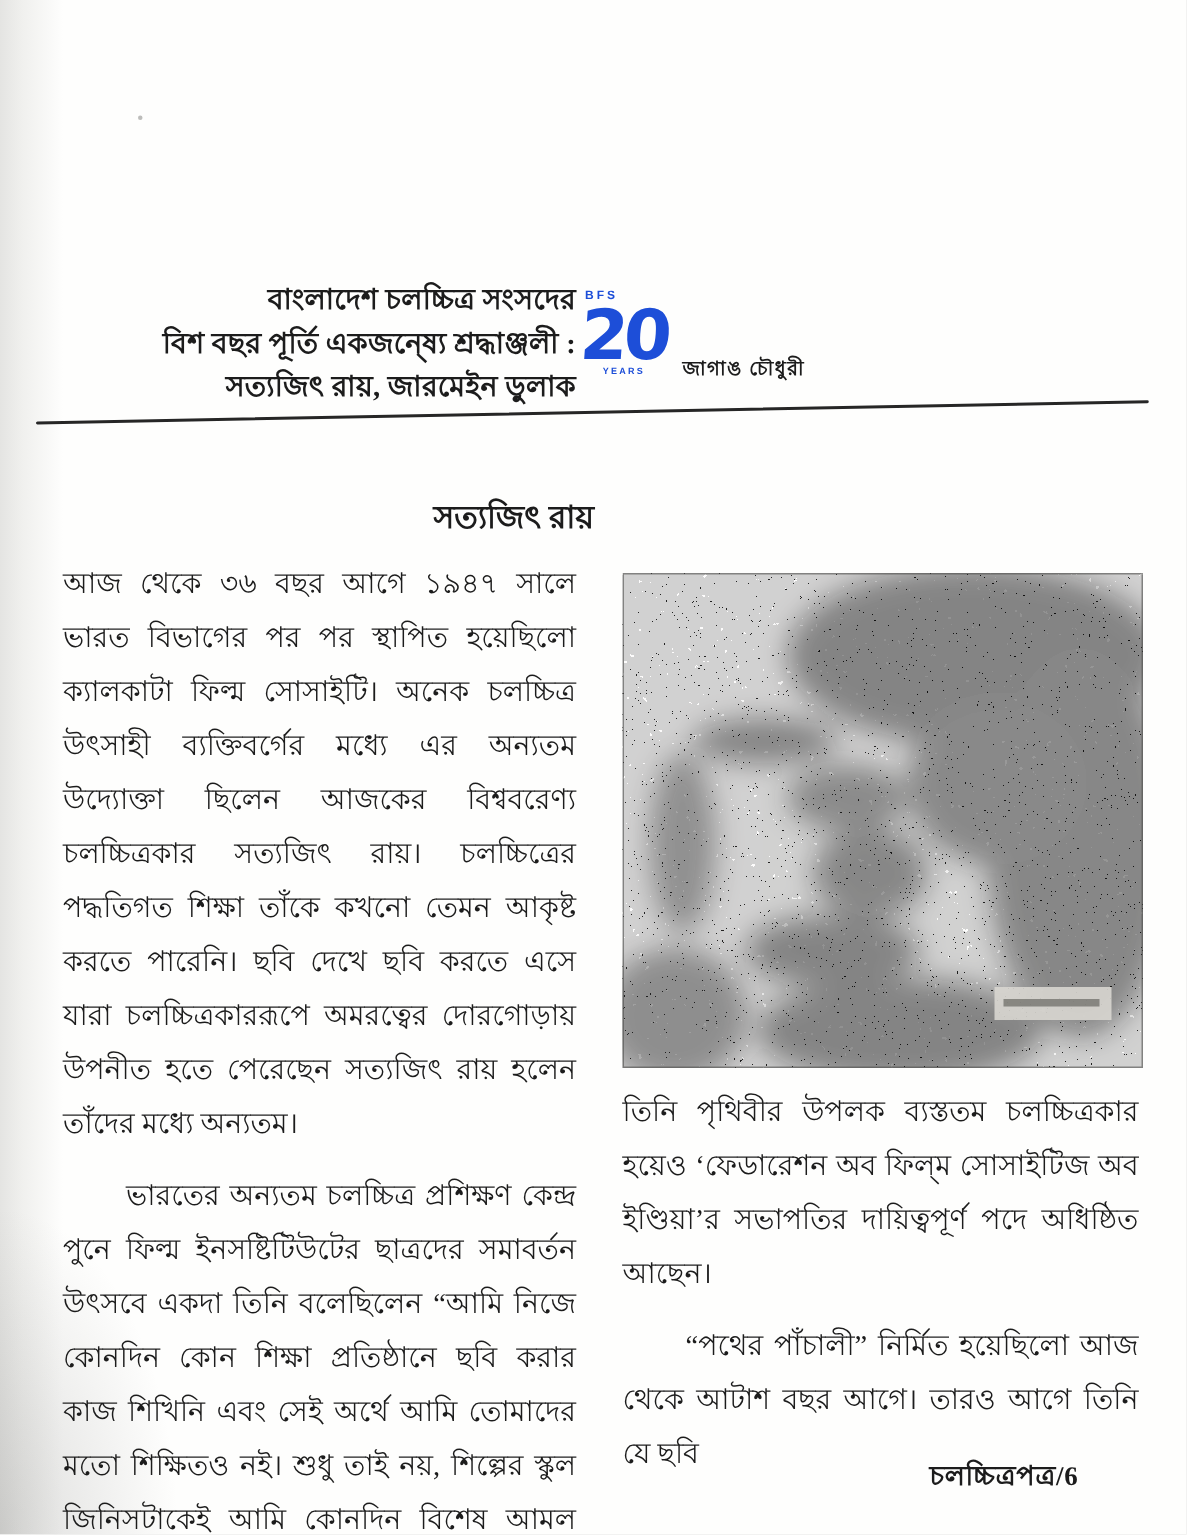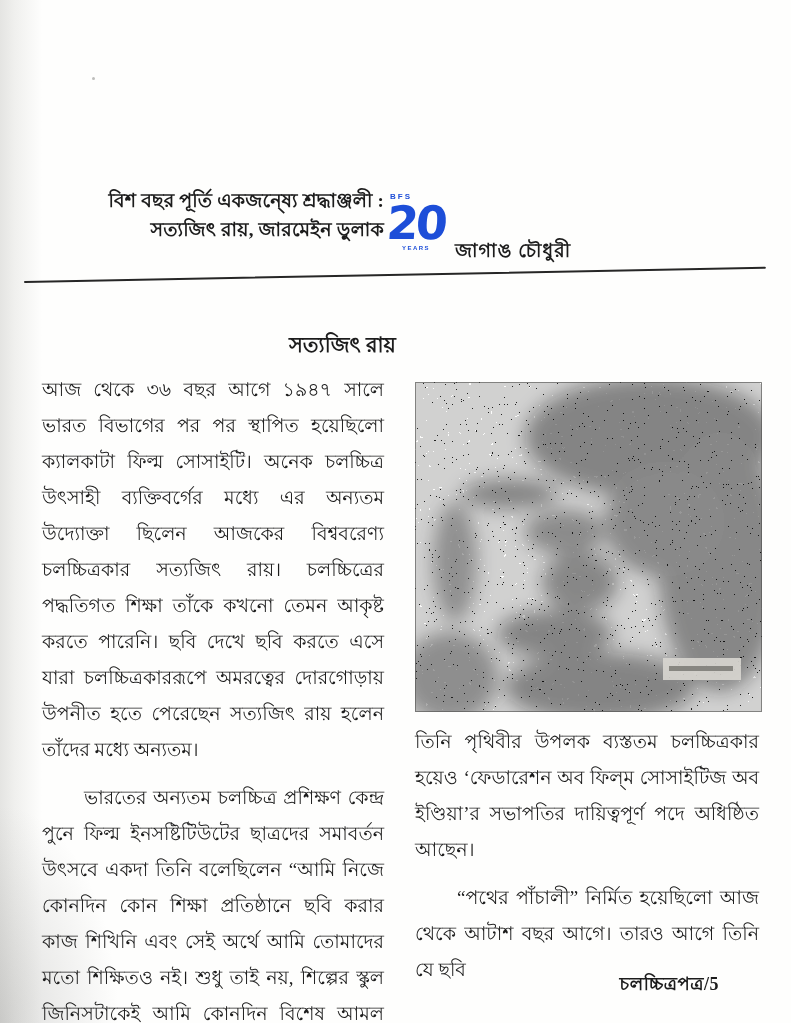--- a/index.html
+++ b/index.html
@@ -54,21 +54,21 @@
     font-size: 46px; font-weight: bold; line-height: 44px; letter-spacing: -3px;
     transform: skewX(-4deg);
   }
   .logo-bottom {
     display: block;
     font-family: "Liberation Sans", sans-serif;
     font-size: 6px; font-weight: bold; letter-spacing: 1.5px; line-height: 7px;
   }
   .author {
     position: absolute; left: 455px; top: 236px;
-    font-size: 19px; font-weight: bold; letter-spacing: 1px;
+    font-size: 13px; font-weight: bold; letter-spacing: 1px;
     white-space: nowrap;
   }
   .header-rule {
     position: absolute; left: 24px; top: 281px;
     width: 742px; height: 2px; background: #262626;
     transform: rotate(-1.1deg);
     transform-origin: left center;
     border-radius: 1px;
   }
 
@@ -108,20 +108,21 @@
 </head>
 <body>
 
 <div class="page">
 
   <div class="scan-edge"></div>
   <div class="scan-shadow-bottom"></div>
   <div class="speck"></div>
 
   <div class="dedication">
+    <div>বাংলাদেশ চলচ্চিত্র সংসদের</div>
     <div>বিশ বছর পূর্তি একজন্ষ্যে শ্রদ্ধাঞ্জলী :</div>
     <div>সত্যজিৎ রায়, জারমেইন ড়ুলাক</div>
   </div>
 
   <div class="logo">
     <span class="logo-top">BFS</span>
     <span class="logo-number">20</span>
     <span class="logo-bottom">YEARS</span>
   </div>
 
@@ -188,15 +189,15 @@
         </g>
 
         <rect x="0.5" y="0.5" width="346" height="329" fill="none" stroke="#4d4d4b" stroke-width="1" opacity="0.6"></rect>
       </svg>
     </div>
 
     <p class="para">তিনি পৃথিবীর উপলক ব্যস্ততম চলচ্চিত্রকার হয়েও ‘ফেডারেশন অব ফিল্‌ম সোসাইটিজ অব ইণ্ডিয়া’র সভাপতির দায়িত্বপূর্ণ পদে অধিষ্ঠিত আছেন।</p>
     <p class="para indent">“পথের পাঁচালী” নির্মিত হয়েছিলো আজ থেকে আটাশ বছর আগে। তারও আগে তিনি যে ছবি</p>
   </div>
 
-  <div class="footer-label">চলচ্চিত্রপত্র/5</div>
+  <div class="footer-label">চলচ্চিত্রপত্র/6</div>
 
 </div>
 
 </body></html>

